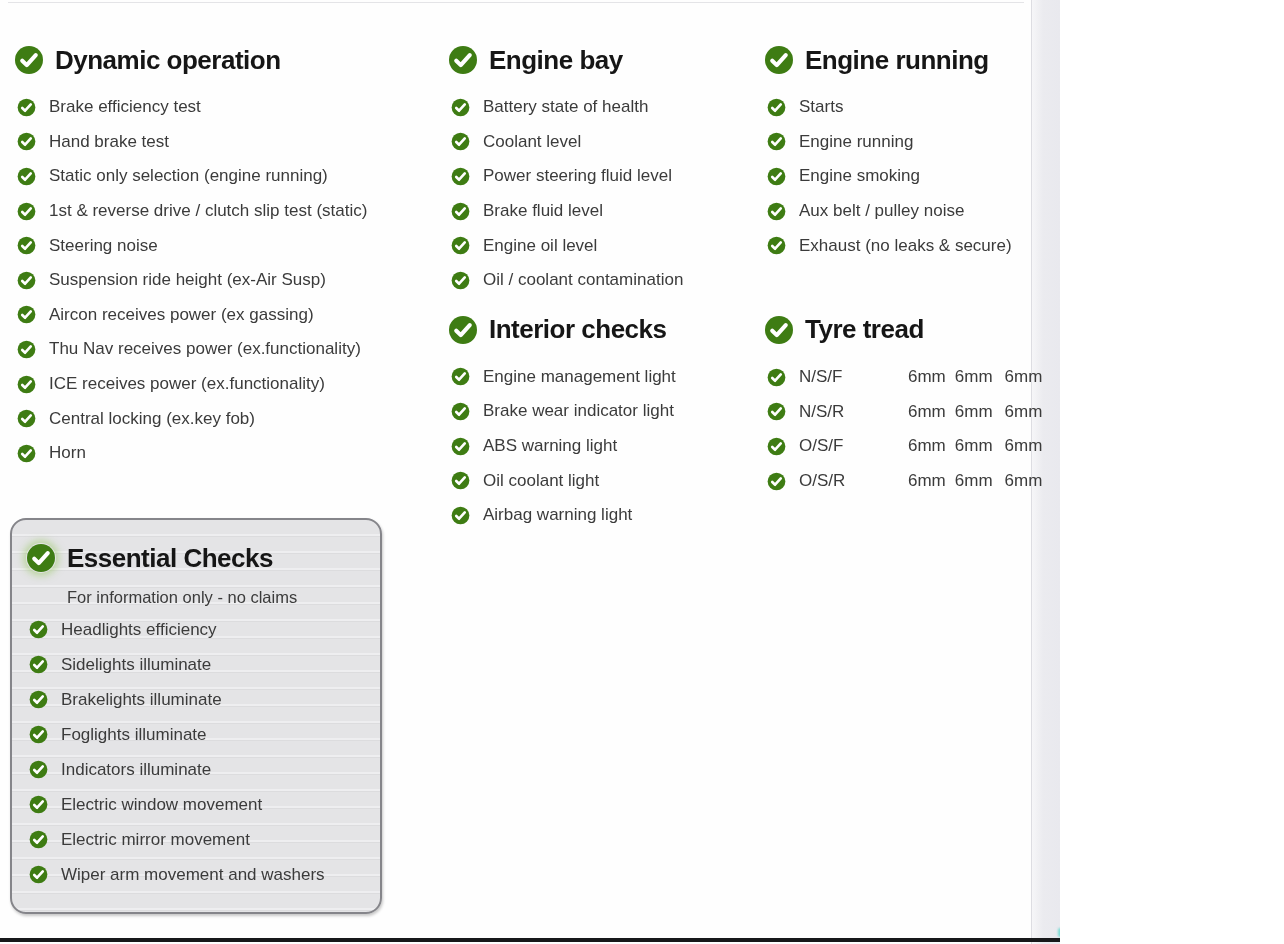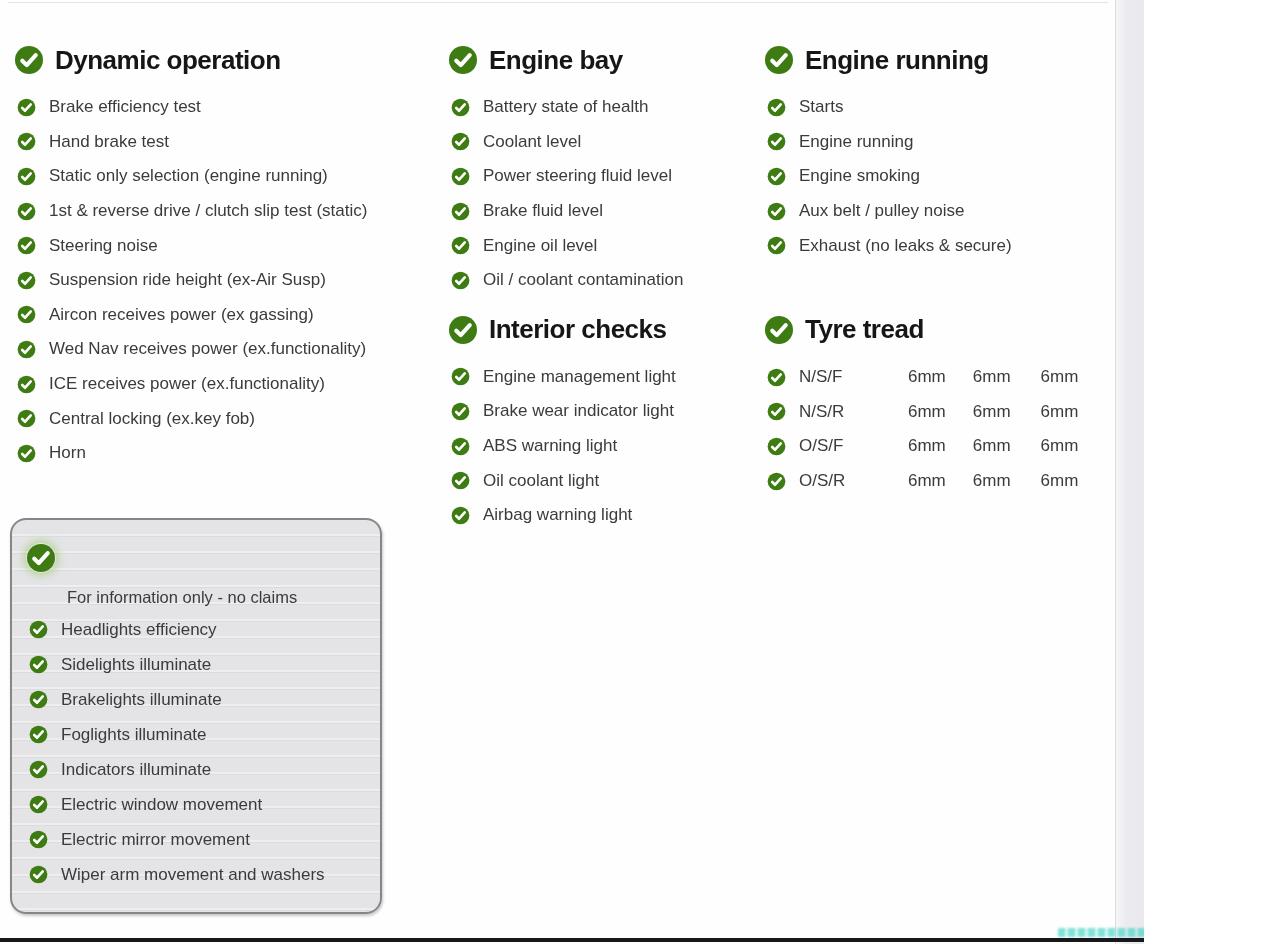--- a/index.html
+++ b/index.html
@@ -2,21 +2,21 @@
 <html><head>
 <meta charset="utf-8">
 <style>
   html,body{margin:0;padding:0;}
   body{
     font-family:"Liberation Sans","DejaVu Sans",sans-serif;
     background:#ffffff;
   }
   .page{
     position:relative;
-    width:1144px;height:944px;
+    width:1060px;height:944px;
     background:#fefefe;
     overflow:hidden;
   }
   .top-hairline{
     position:absolute;top:2px;left:8px;right:36px;height:1px;
     background:#e4e4e7;
   }
   .right-strip{
     position:absolute;top:0;right:0;width:28px;height:100%;
     background:linear-gradient(90deg,#f6f6f8 0%,#ebebef 40%,#e9e9ee 100%);
@@ -58,21 +58,21 @@
   .check-item{
     display:flex;align-items:center;gap:13px;
     height:34.6px;
   }
   .ci{width:19px;height:19px;flex:0 0 19px;display:block;margin-left:3px;}
   .ci svg,.hdr-icon svg{width:100%;height:100%;display:block;}
   .ci-label{
     font-size:17px;color:#3b3b3b;white-space:nowrap;
   }
   .ci-values{
-    display:flex;gap:27px;margin-left:30px;
+    display:flex;gap:9px;margin-left:30px;
     font-size:17px;color:#3b3b3b;
   }
   .ci-values .tread-v:last-child{margin-left:3px;}
   .tread-label{min-width:66px;}
 
   .gap-interior{margin-top:10px;}
   .gap-tyre{margin-top:45px;}
 
   .essential-box{
     position:absolute;left:10px;top:518px;width:372px;height:396px;
@@ -181,21 +181,21 @@
             </span>
             <span class="ci-label">Aircon receives power (ex gassing)</span>
           </li>
           <li class="check-item">
             <span class="ci">
               <svg viewBox="0 0 24 24" xmlns="http://www.w3.org/2000/svg">
                 <circle cx="12" cy="12" r="11.2" fill="#3e7c13"></circle>
                 <path d="M6.6 12.6l3.6 3.5 7.2-8" stroke="#ffffff" stroke-width="3.3" fill="none" stroke-linecap="round" stroke-linejoin="round"></path>
               </svg>
             </span>
-            <span class="ci-label">Wed Nav receives power (ex.functionality)</span>
+            <span class="ci-label">Thu Nav receives power (ex.functionality)</span>
           </li>
           <li class="check-item">
             <span class="ci">
               <svg viewBox="0 0 24 24" xmlns="http://www.w3.org/2000/svg">
                 <circle cx="12" cy="12" r="11.2" fill="#3e7c13"></circle>
                 <path d="M6.6 12.6l3.6 3.5 7.2-8" stroke="#ffffff" stroke-width="3.3" fill="none" stroke-linecap="round" stroke-linejoin="round"></path>
               </svg>
             </span>
             <span class="ci-label">ICE receives power (ex.functionality)</span>
           </li>
@@ -222,20 +222,21 @@
   </div>
 
   <div class="essential-box">
     <div class="section-header">
       <span class="hdr-icon">
           <svg viewBox="0 0 24 24" xmlns="http://www.w3.org/2000/svg">
             <circle cx="12" cy="12" r="11.2" fill="#3e7c13"></circle>
             <path d="M6.6 12.6l3.6 3.5 7.2-8" stroke="#ffffff" stroke-width="3.3" fill="none" stroke-linecap="round" stroke-linejoin="round"></path>
           </svg>
         </span>
+      <span class="section-title">Essential Checks</span>
     </div>
     <div class="essential-sub">For information only - no claims</div>
     <ul class="check-list">
         <li class="check-item">
           <span class="ci">
             <svg viewBox="0 0 24 24" xmlns="http://www.w3.org/2000/svg">
               <circle cx="12" cy="12" r="11.2" fill="#3e7c13"></circle>
               <path d="M6.6 12.6l3.6 3.5 7.2-8" stroke="#ffffff" stroke-width="3.3" fill="none" stroke-linecap="round" stroke-linejoin="round"></path>
             </svg>
           </span>

